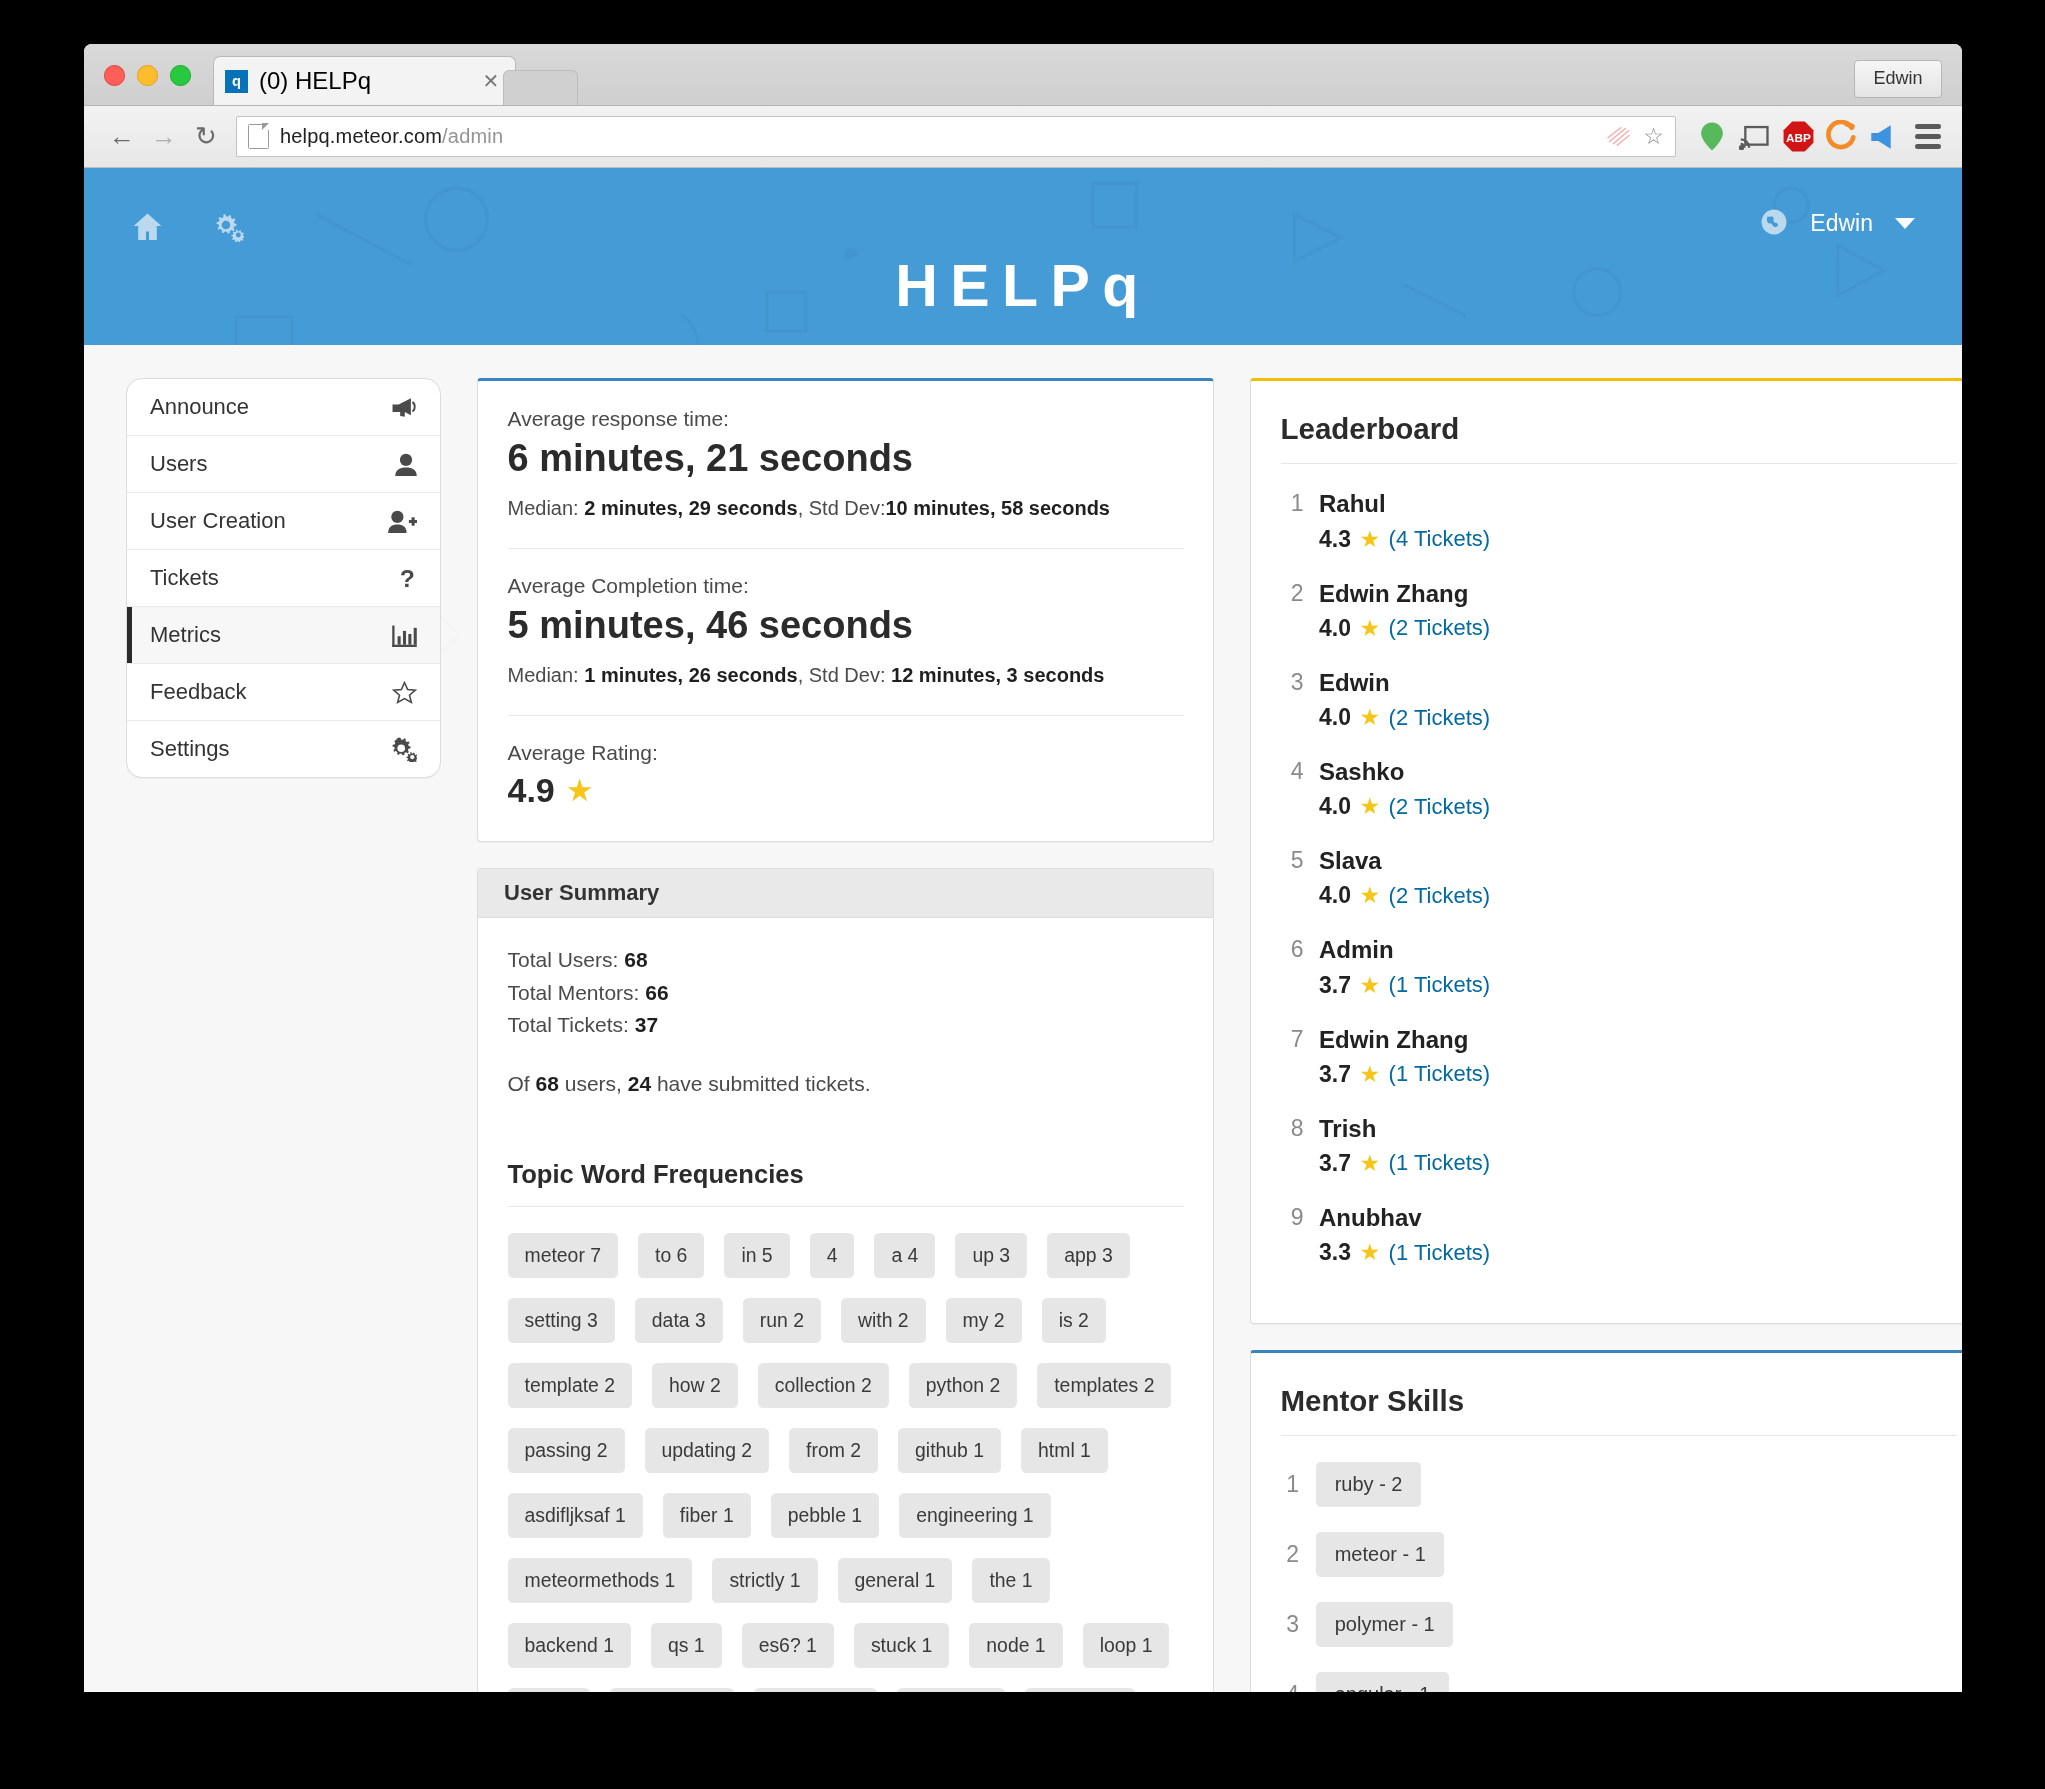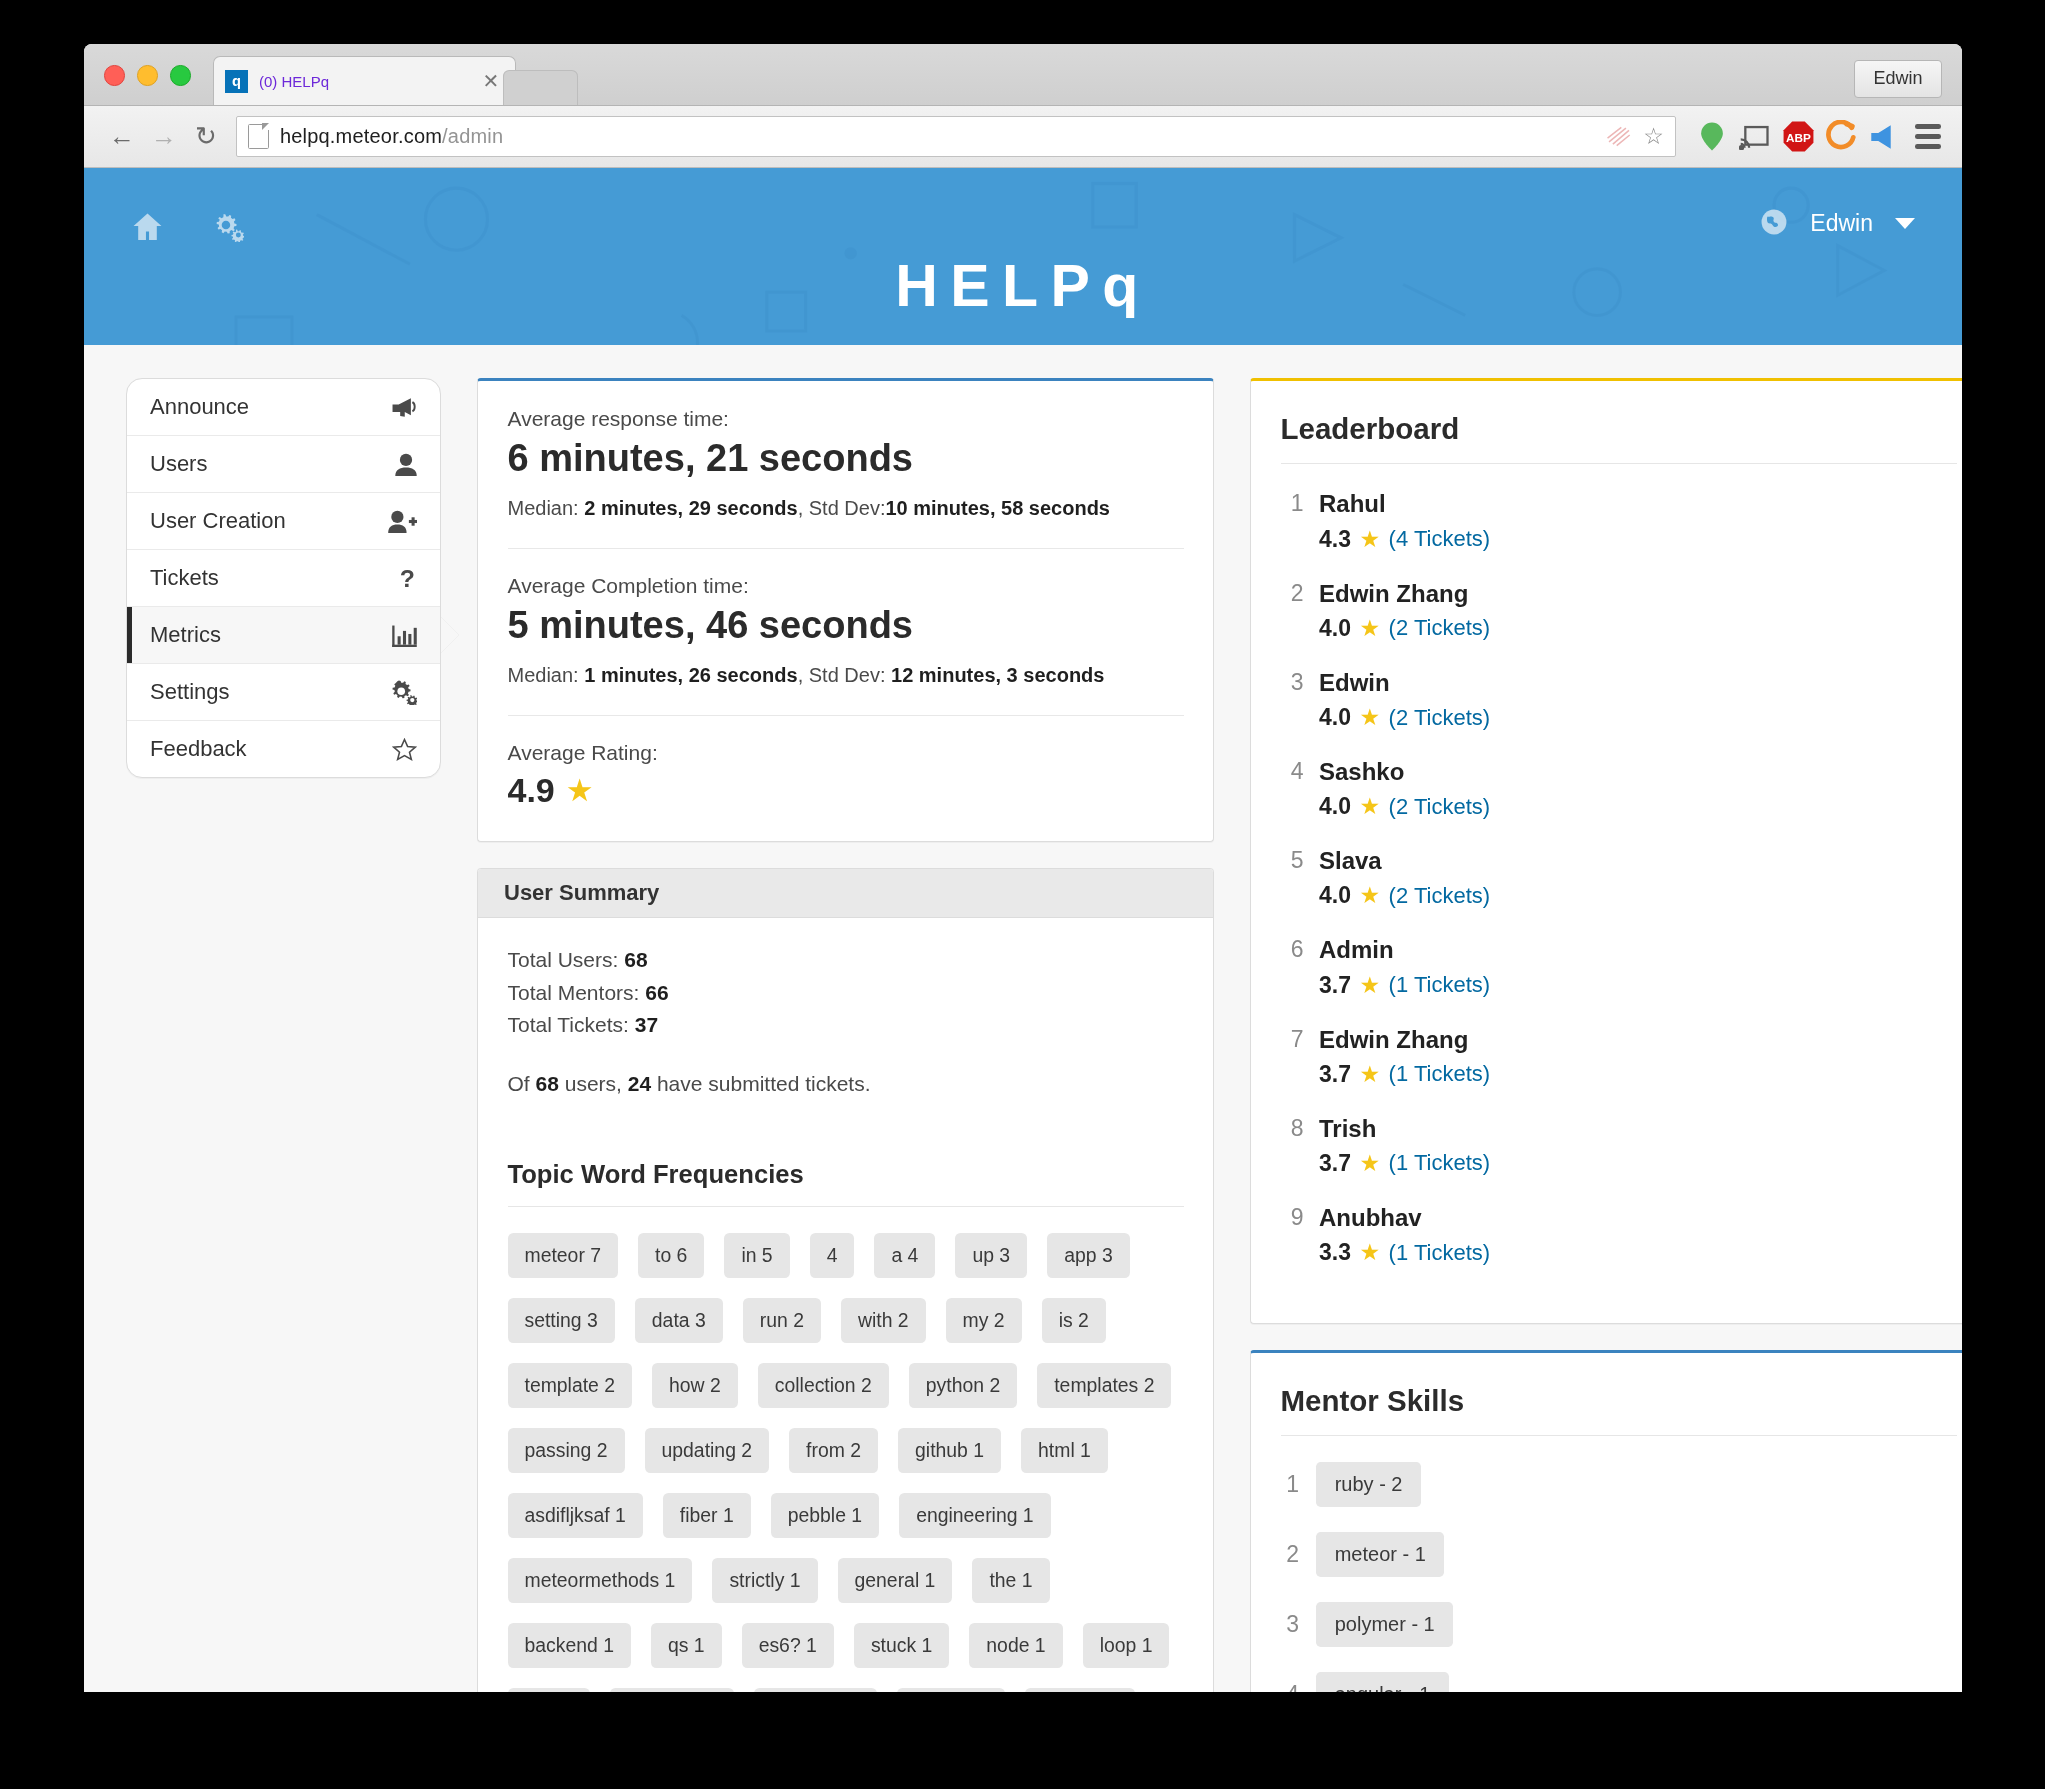--- a/index.html
+++ b/index.html
@@ -27,21 +27,21 @@
     background:#f3f3f3;border:0.8px solid #b9b9b9;border-bottom:none;
     border-radius:7px 7px 0 0;display:flex;align-items:center;padding:0 11px;
   }
   .favicon{
     width:23px;height:23px;background:#0672b8;color:#fff;
     display:flex;align-items:center;justify-content:center;
     font-size:14.7px;font-weight:bold;font-family:"Liberation Sans",sans-serif;
     flex:0 0 auto;
   }
   .tab-title{
-    margin-left:11px;font-size:15px;color:#6d28d9;flex:1;
+    margin-left:11px;font-size:24px;color:#000000;flex:1;
     white-space:nowrap;overflow:hidden;
   }
   .tab-close{font-size:20px;color:#777;line-height:1;padding:0 4.7px;cursor:default;}
   .tab-ghost{
     position:absolute;left:419px;top:26px;width:73px;height:34px;
     background:#d0d0d0;border:0.8px solid #bdbdbd;border-bottom:none;
     border-radius:6.2px 6.2px 0 0;
   }
   .profile-btn{
     position:absolute;right:20px;top:15.5px;height:36px;padding:0 18.6px;
@@ -344,37 +344,37 @@
                   <rect x="0" y="27" width="32" height="3"></rect>
                   <rect x="7" y="16" width="4" height="11"></rect>
                   <rect x="14" y="9" width="4" height="18"></rect>
                   <rect x="21" y="13" width="4" height="14"></rect>
                   <rect x="28" y="5" width="4" height="22"></rect>
                 </svg>
             </span>
           </div>
 
           <div class="side-item">
+            <span>Feedback</span>
+            <span class="side-ico">
+              <svg width="25" height="23" viewBox="0 0 32 30" fill="none" stroke="currentColor" stroke-width="2">
+                  <polygon points="16,2 20,11 30,12 22.5,18.5 25,28 16,23 7,28 9.5,18.5 2,12 12,11"></polygon>
+                </svg>
+            </span>
+          </div>
+
+          <div class="side-item">
             <span>Settings</span>
             <span class="side-ico">
               <svg width="29.5" height="26" viewBox="0 0 38 34" fill="currentColor">
                 <path d="M14 2l2.2.5.8 2.4 2.5.1 1.5-2 2 1-.4 2.5 2 1.5 2.3-.9 1.1 2-1.9 1.7.6 2.4 2.5.6-.1 2.3-2.5.5-.9 2.3 1.5 2-1.8 1.5-2.1-1.3-2.1 1.2-.1 2.5-2.3.5-1.1-2.2-2.5-.2-1.6 1.9-2-1.1.5-2.4-2-1.6-2.4.8-1-2 1.9-1.7-.5-2.5-2.5-.5.2-2.3 2.5-.4 1-2.3-1.5-1.9 1.8-1.4L12 3.1z"></path>
                 <circle cx="17" cy="16" r="5" fill="#fff"></circle>
                 <path d="M29 21l1.4.3.5 1.5 1.6.1 1-1.3 1.2.7-.3 1.6 1.3.9 1.5-.5.7 1.2-1.2 1.2.4 1.5 1.6.4-.1 1.5-1.6.3-.6 1.4 1 1.3-1.2.9-1.3-.8-1.3.8-.1 1.6-1.4.3-.7-1.4-1.6-.1-1 1.2-1.2-.7.3-1.5-1.2-1-1.5.5-.6-1.3 1.2-1.1-.3-1.6-1.6-.3.1-1.4 1.6-.3.6-1.4-.9-1.3 1.1-.9 1.3.9 1.4-.7z"></path>
                 <circle cx="31.5" cy="27.5" r="2.8" fill="#fff"></circle>
               </svg>
-            </span>
-          </div>
-
-          <div class="side-item">
-            <span>Feedback</span>
-            <span class="side-ico">
-              <svg width="25" height="23" viewBox="0 0 32 30" fill="none" stroke="currentColor" stroke-width="2">
-                  <polygon points="16,2 20,11 30,12 22.5,18.5 25,28 16,23 7,28 9.5,18.5 2,12 12,11"></polygon>
-                </svg>
             </span>
           </div>
 
         </div>
       </div>
 
       <div class="col-mid">
 
         <div class="panel top-blue">
           <div class="panel-body">

